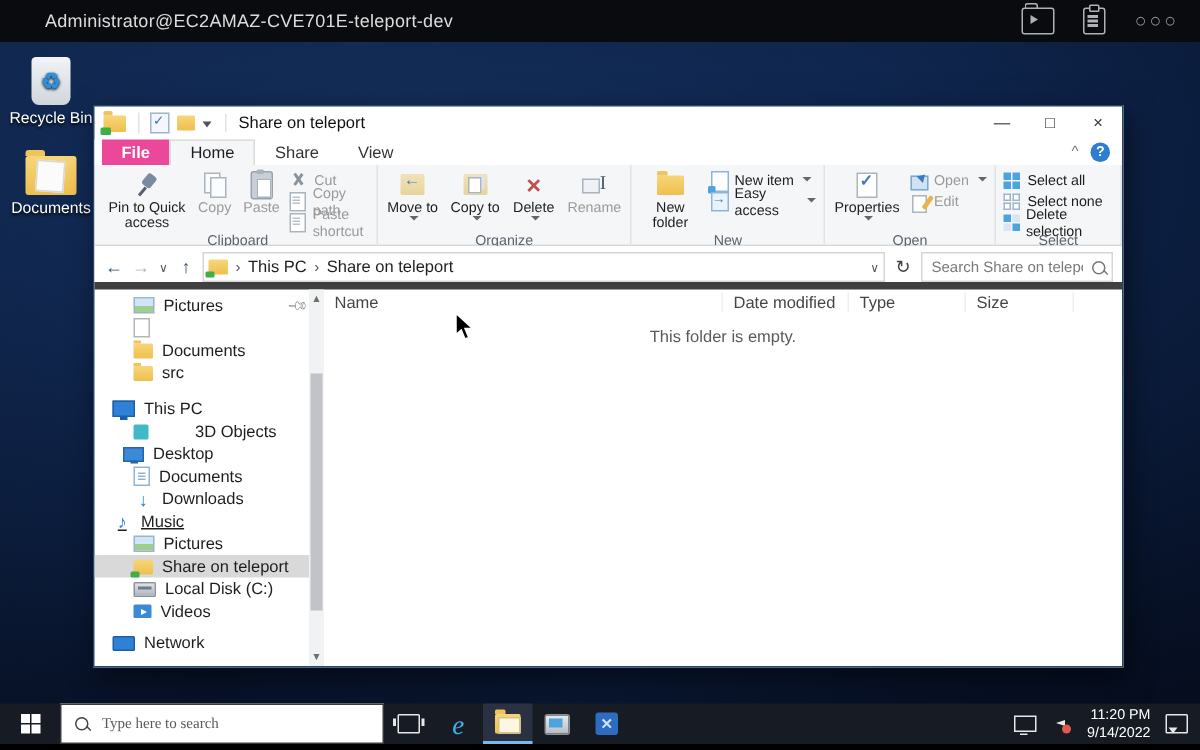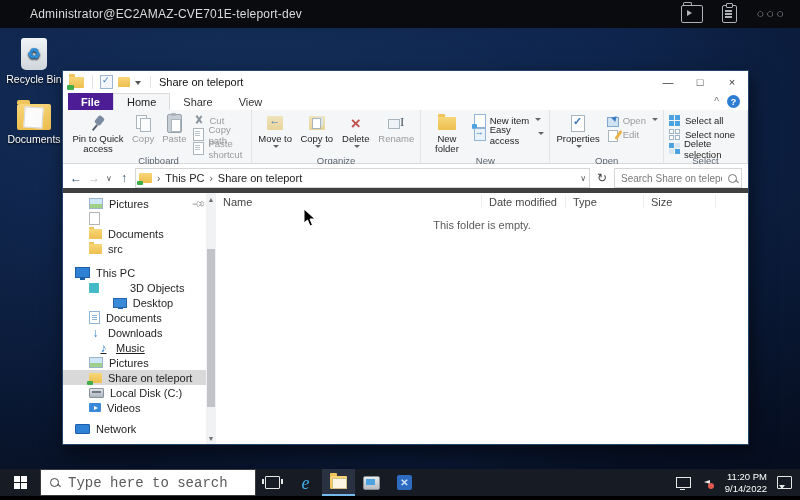--- a/index.html
+++ b/index.html
@@ -47,21 +47,21 @@
   .qat-ic1::after{content:"✓";position:absolute;left:1px;top:-1px;font-size:9px;color:#3d7bbf;}
   .qat-ic2{width:12px;height:10px;background:linear-gradient(#f7d679,#eebf4e);border-radius:1px;}
   .dd-tri{width:0;height:0;border:3.5px solid transparent;border-top:4px solid #555;margin-top:4px;}
   .win-title{margin-left:9px;padding-left:8px;border-left:1px solid #e2e2e2;font-size:11px;color:#111;}
   .caption-btns{margin-left:auto;display:flex;height:100%;}
   .cap{width:32px;display:flex;align-items:center;justify-content:center;color:#333;font-size:11px;}
 
   
   .tabsrow{height:17px;display:flex;align-items:stretch;flex:0 0 auto;background:#fff;font-size:11px;}
   .tab{padding:0 13px;display:flex;align-items:center;color:#333;}
-  .tab.file{background:#4c1d95;color:#fff;font-weight:bold;margin-left:5px;}
+  .tab.file{background:#ec4899;color:#fff;font-weight:bold;margin-left:5px;}
   .tab.active{background:#f5f6f7;border:1px solid #dadbdc;border-bottom:none;color:#1e1e1e;}
   .tabs-right{margin-left:auto;display:flex;align-items:center;gap:8px;margin-right:8px;}
   .collapse-caret{color:#777;font-size:10px;}
   .help-q{width:13px;height:13px;border-radius:50%;background:#2d7dd2;color:#fff;font-size:9.5px;font-weight:bold;
     display:flex;align-items:center;justify-content:center;}
 
   
   .ribbon{height:53px;background:#f5f6f7;border-bottom:1px solid #d8d9da;display:flex;flex:0 0 auto;padding-left:3px;}
   .rgroup{display:flex;flex-direction:column;border-right:1px solid #e2e3e4;padding:0 2px;}
   .rbody{flex:1;display:flex;align-items:stretch;}
@@ -191,21 +191,21 @@
   .cursor{position:absolute;left:303px;top:180px;z-index:40;}
 
   
   .taskbar{position:absolute;left:0;bottom:0;width:800px;height:27px;background:#161b24;display:flex;align-items:stretch;z-index:30;}
   .startbtn{width:40px;display:flex;align-items:center;justify-content:center;}
   .winlogo{width:13px;height:13px;display:grid;grid-template-columns:6px 6px;grid-template-rows:6px 6px;gap:1px;}
   .winlogo i{background:#fdfdfd;}
   .tsearch{width:196px;background:#fff;border:1px solid #3b3b3b;display:flex;align-items:center;gap:7px;padding:0 9px;}
   .tsearch .lens{border-color:#444;}
   .tsearch .lens::after{background:#444;}
-  .tsearch input{border:none;outline:none;font-size:14px;color:#444;flex:1;font-family:Liberation Mono, monospace;background:transparent;width:10px;}
+  .tsearch input{border:none;outline:none;font-size:10px;color:#444;flex:1;font-family:Liberation Serif, serif;background:transparent;width:10px;}
   .tsearch input::placeholder{color:#5a5a5a;}
   .tbtn{width:33px;display:flex;align-items:center;justify-content:center;position:relative;}
   .tbtn.active{background:#2a3140;box-shadow:inset 0 -2px 0 #76b9ed;}
   .taskview{width:13px;height:11px;border:1.4px solid #e8e8e8;border-radius:1px;position:relative;}
   .taskview::before{content:"";position:absolute;left:-4px;top:2px;width:2px;height:5px;background:#e8e8e8;}
   .taskview::after{content:"";position:absolute;right:-4px;top:2px;width:2px;height:5px;background:#e8e8e8;}
   .ie-e{font-family:"Liberation Serif",serif;font-style:italic;font-size:18px;color:#45b0e8;line-height:1;}
   .tb-folder{width:17px;height:13px;background:linear-gradient(#f7d679,#eebf4e);border-radius:1px;position:relative;}
   .tb-folder::before{content:"";position:absolute;left:0;top:-3px;width:7px;height:3px;background:#eec45b;border-radius:1px 1px 0 0;}
   .tb-folder::after{content:"";position:absolute;left:2px;top:2px;width:13px;height:9px;background:#fdf6e3;border:1px solid #d8c387;}
@@ -498,36 +498,36 @@
             <div class="nitem" style="padding-left: 12px; margin-top: 9px;">
     <span class="nicon ni-pc"></span>
     <span class="nlabel">This PC</span>
 
   </div>
             <div class="nitem" style="padding-left: 26px; gap: 31px;">
     <span class="nicon ni-3d"></span>
     <span class="nlabel">3D Objects</span>
 
   </div>
-            <div class="nitem" style="padding-left: 19px; justify-content: center;">
+            <div class="nitem" style="padding-left: 19px;">
     <span class="nicon ni-desktop"></span>
     <span class="nlabel">Desktop</span>
 
   </div>
             <div class="nitem" style="padding-left: 26px;">
     <span class="nicon ni-documents"></span>
     <span class="nlabel">Documents</span>
 
   </div>
             <div class="nitem" style="padding-left: 26px;">
     <span class="nicon ni-downloads"></span>
     <span class="nlabel">Downloads</span>
 
   </div>
-            <div class="nitem" style="padding-left: 34px; text-decoration: underline;">
+            <div class="nitem" style="padding-left: 12px; text-decoration: underline;">
     <span class="nicon ni-music"></span>
     <span class="nlabel">Music</span>
 
   </div>
             <div class="nitem" style="padding-left: 26px;">
     <span class="nicon ni-pictures"></span>
     <span class="nlabel">Pictures</span>
 
   </div>
             <div class="nitem sel" style="padding-left: 26px;">

